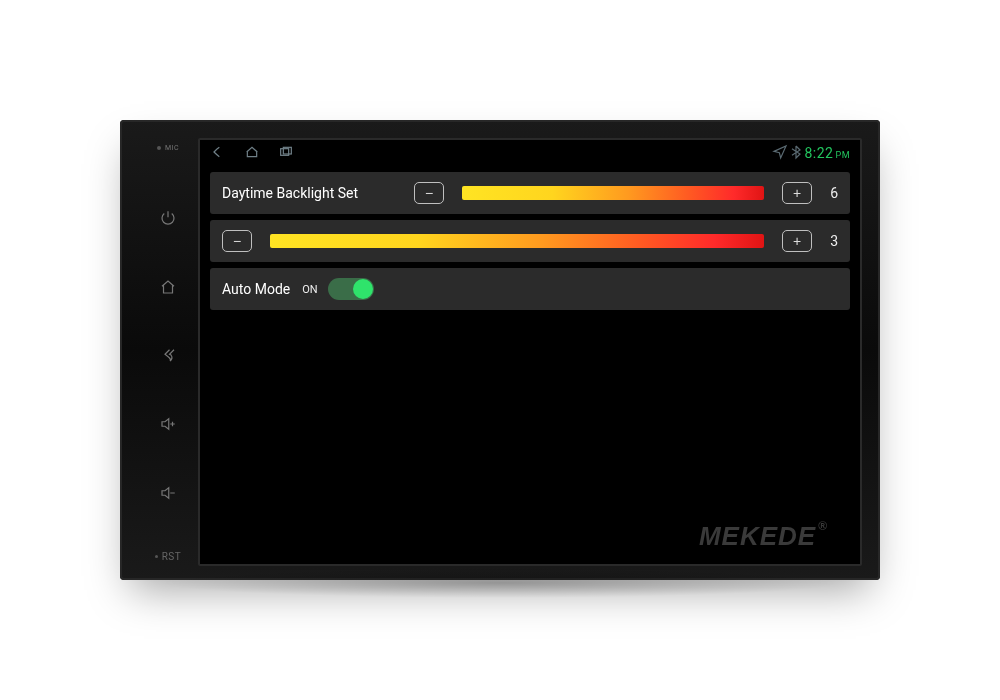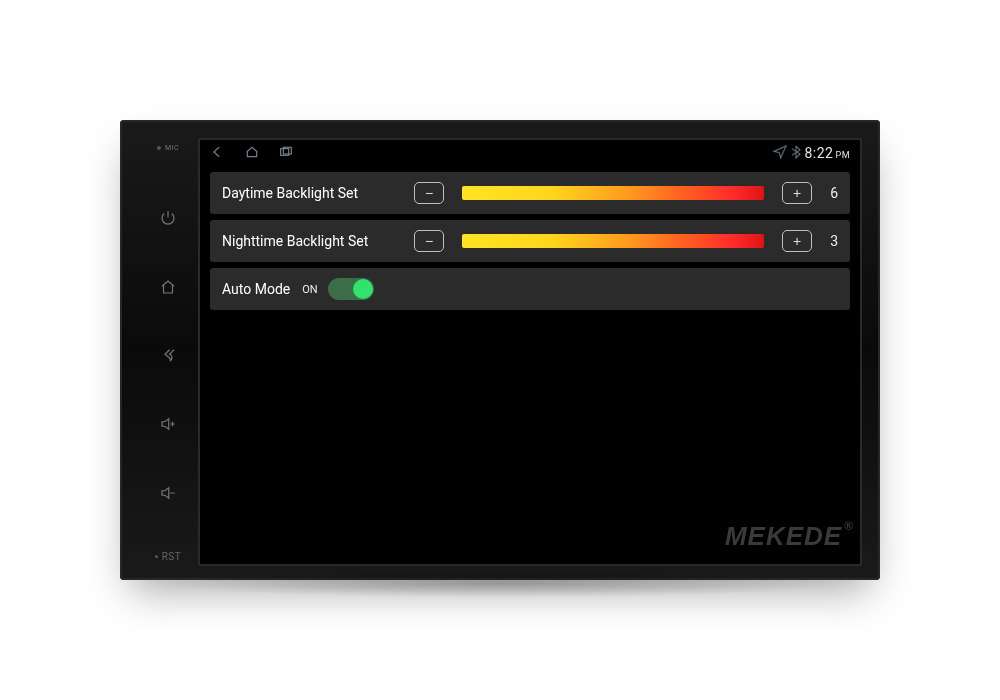--- a/index.html
+++ b/index.html
@@ -61,21 +61,21 @@
   }
   .statusbar{
     height:26px;
     display:flex;align-items:center;
     padding:0 10px;
     color:#7a8a93;
     font-size:12px;
     gap:18px;
   }
   .statusbar .left{display:flex;gap:18px;align-items:center;}
-  .statusbar .right{margin-left:auto;display:flex;align-items:center;color:#e5e5e5;}
+  .statusbar .right{margin-left:auto;display:flex;align-items:center;color:#22c55e;}
   .statusbar svg{width:16px;height:16px;stroke:#708088;fill:none;stroke-width:1.8;}
   .statusbar .right svg{stroke:#5a6a72;}
   .clock{font-size:14px;letter-spacing:.5px;}
   .clock-suffix{font-size:9px;margin-left:2px;}
 
   .panel{
     background:#000;
     flex:1;
     padding:6px 10px 10px 10px;
     display:flex;flex-direction:column;gap:6px;
@@ -112,21 +112,21 @@
     width:46px;height:22px;border-radius:11px;background:#555;position:relative;
   }
   .switch.on{background:#3a6d48;}
   .knob{
     position:absolute;top:1px;width:20px;height:20px;border-radius:50%;
     background:#c6c6c6;
   }
   .switch.on .knob{right:1px;background:#2fe36b;}
 
   .watermark{
-    position:absolute;right:8px;bottom:12px;
+    position:absolute;right:34px;bottom:12px;
     font-family: Arial, sans-serif;
     font-weight:700;font-style:italic;
     color:#3a3a3a;letter-spacing:1px;font-size:26px;
     pointer-events:none;
   }
   .watermark sup{font-size:12px;font-style:normal;vertical-align:top;position:relative;top:-2px;left:2px;}
 </style>
 </head>
 <body>
 
@@ -208,21 +208,20 @@
 
       <div class="row">
         <div class="label">Daytime Backlight Set</div>
         <button class="pm-btn">−</button>
         <div class="bar"></div>
         <button class="pm-btn">+</button>
         <div class="val">6</div>
       </div>
 
       <div class="row">
-        <div class="label">Nighttime Backlight Set</div>
         <button class="pm-btn">−</button>
         <div class="bar"></div>
         <button class="pm-btn">+</button>
         <div class="val">3</div>
       </div>
 
       <div class="row toggle-row">
         <div>Auto Mode</div>
         <div class="toggle-wrap">
           <span class="toggle-state">ON</span>

